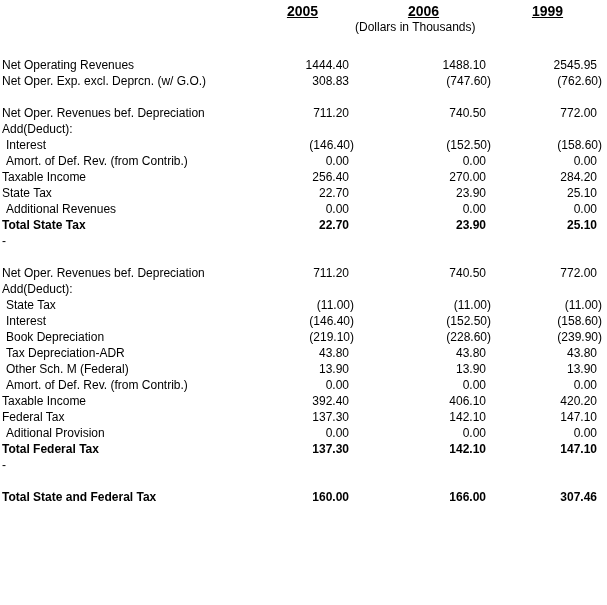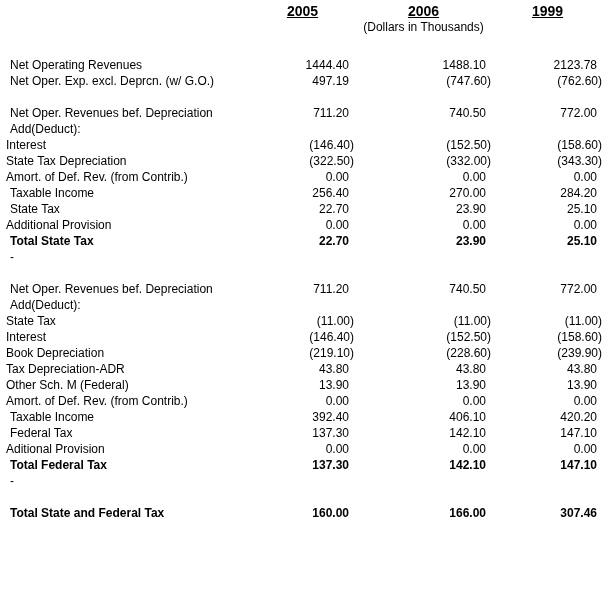--- a/index.html
+++ b/index.html
@@ -37,24 +37,24 @@
     font-weight: normal;
     vertical-align: middle;
   }
   th.year {
     font-weight: bold;
     font-size: 14px;
     text-align: center;
   }
   th.year .u { text-decoration: underline; }
   th.year.first { padding-right: 12px; }
-  td.subtitle { text-align: center; }
+  td.subtitle { text-align: left; }
   tr.head-gap td { height: 22px; }
 
-  td.label { text-align: left; padding-left: 10px; }
+  td.label { text-align: left; padding-left: 2px; }
   td.label.ind { padding-left: 6px; }
   td.num { text-align: right; padding-right: 6px; }
   td.num.paren { padding-right: 1px; }
   tr.bold td { font-weight: bold; }
 </style>
 </head>
 <body>
 
 <div class="sheet">
   <table class="report">
@@ -79,25 +79,25 @@
       </tr>
       <tr class="head-gap">
         <td colspan="4"></td>
       </tr>
     </thead>
     <tbody id="rows">
         <tr>
           <td class="label">Net Operating Revenues</td>
           <td class="num">1444.40</td>
           <td class="num">1488.10</td>
-          <td class="num">2123.78</td>
+          <td class="num">2545.95</td>
         </tr>
         <tr>
           <td class="label">Net Oper. Exp. excl. Deprcn. (w/ G.O.)</td>
-          <td class="num">497.19</td>
+          <td class="num">308.83</td>
           <td class="num paren">(747.60)</td>
           <td class="num paren">(762.60)</td>
         </tr>
         <tr>
           <td colspan="4"></td>
         </tr>
         <tr>
           <td class="label">Net Oper. Revenues bef. Depreciation</td>
           <td class="num">711.20</td>
           <td class="num">740.50</td>
@@ -109,45 +109,39 @@
           <td class="num"></td>
           <td class="num"></td>
         </tr>
         <tr>
           <td class="label ind">Interest</td>
           <td class="num paren">(146.40)</td>
           <td class="num paren">(152.50)</td>
           <td class="num paren">(158.60)</td>
         </tr>
         <tr>
-          <td class="label ind">State Tax Depreciation</td>
-          <td class="num paren">(322.50)</td>
-          <td class="num paren">(332.00)</td>
-          <td class="num paren">(343.30)</td>
-        </tr>
-        <tr>
           <td class="label ind">Amort. of Def. Rev. (from Contrib.)</td>
           <td class="num">0.00</td>
           <td class="num">0.00</td>
           <td class="num">0.00</td>
         </tr>
         <tr>
           <td class="label">Taxable Income</td>
           <td class="num">256.40</td>
           <td class="num">270.00</td>
           <td class="num">284.20</td>
         </tr>
         <tr>
           <td class="label">State Tax</td>
           <td class="num">22.70</td>
           <td class="num">23.90</td>
           <td class="num">25.10</td>
         </tr>
         <tr>
-          <td class="label ind">Additional Provision</td>
+          <td class="label ind">Additional Revenues</td>
           <td class="num">0.00</td>
           <td class="num">0.00</td>
           <td class="num">0.00</td>
         </tr>
         <tr class="bold">
           <td class="label">Total State Tax</td>
           <td class="num">22.70</td>
           <td class="num">23.90</td>
           <td class="num">25.10</td>
         </tr>

